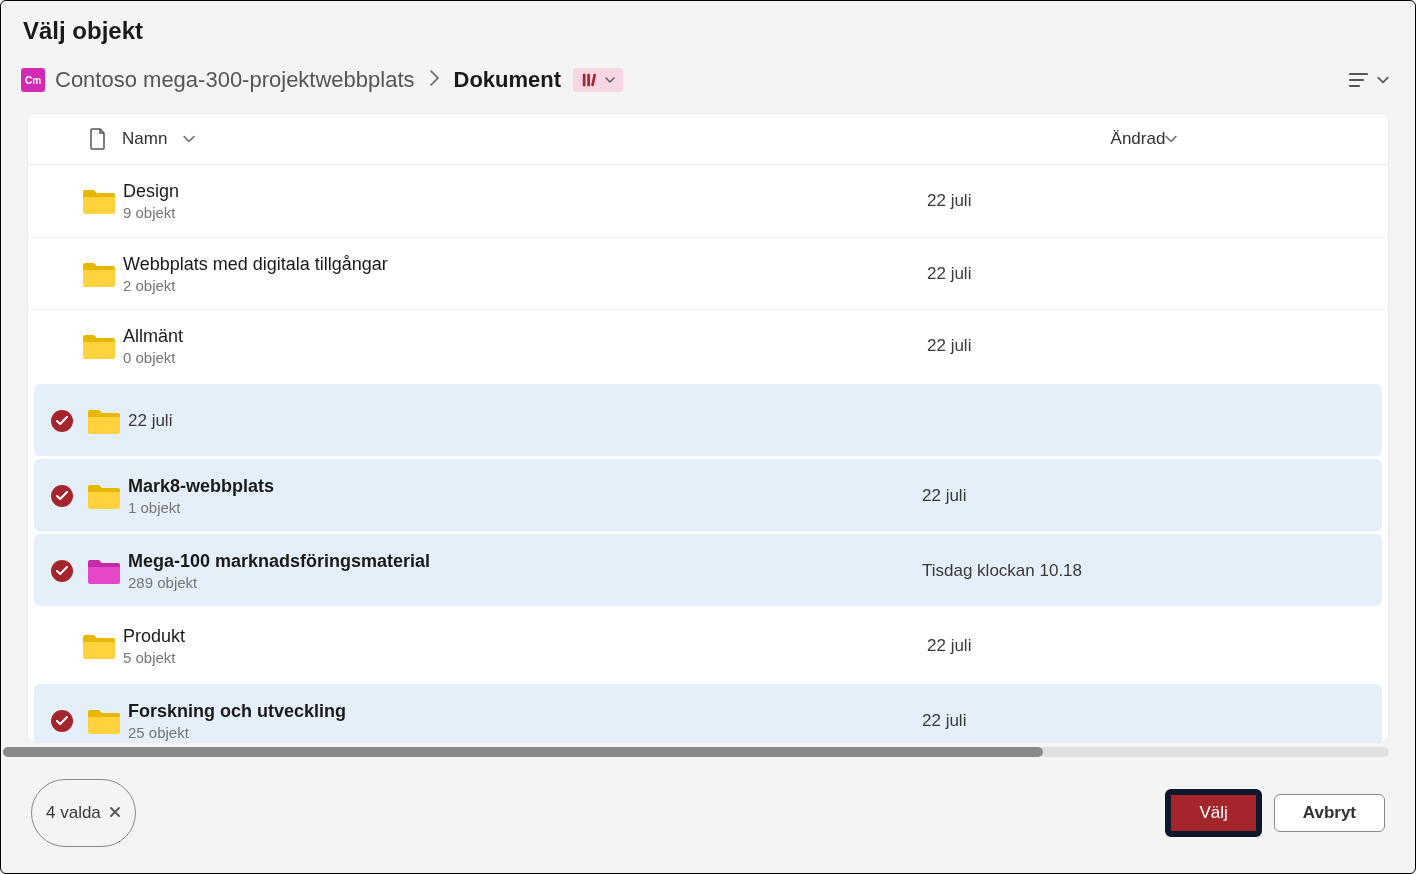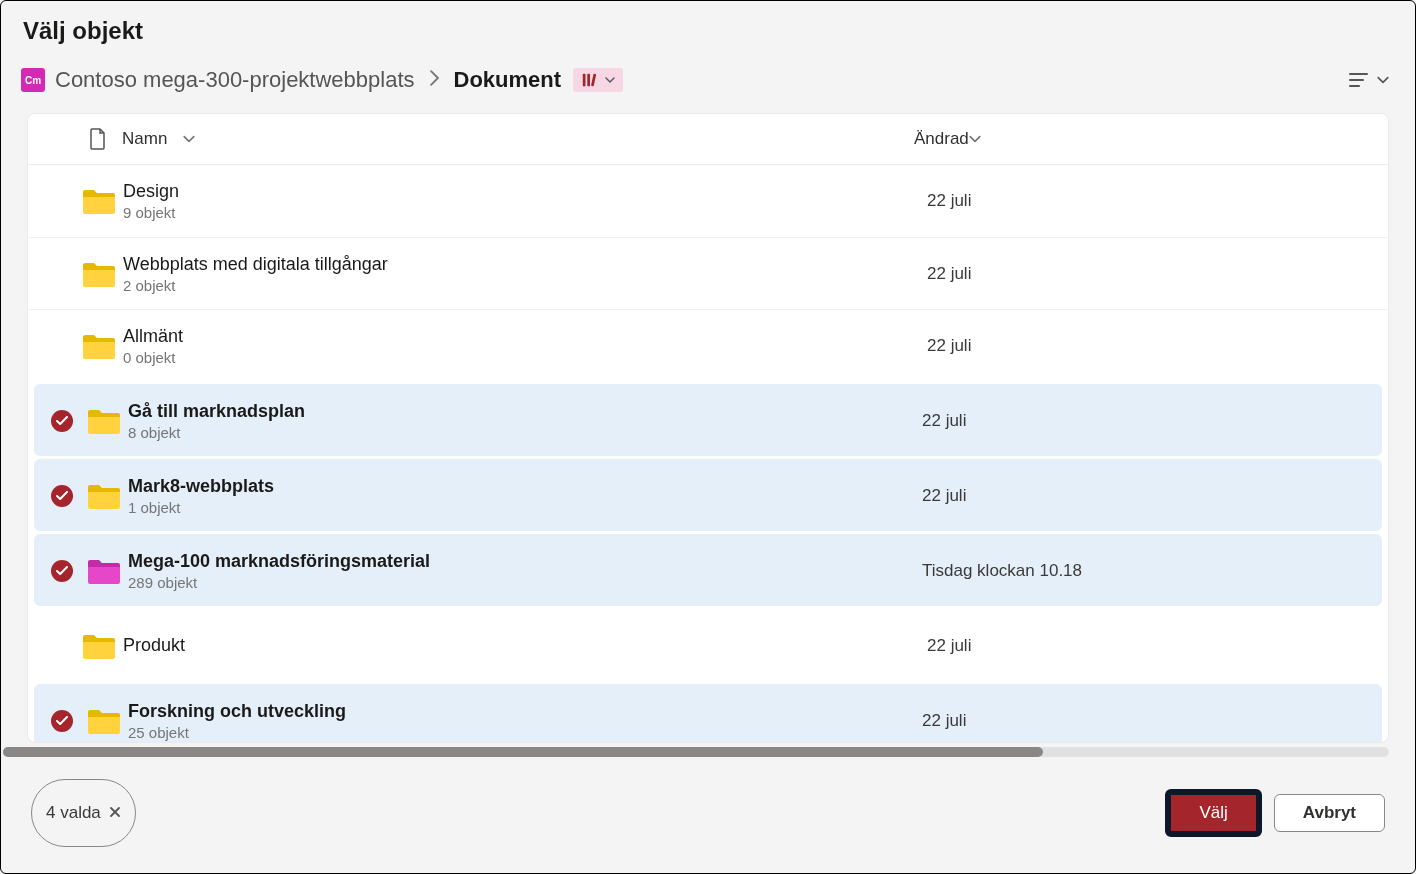--- a/index.html
+++ b/index.html
@@ -88,21 +88,21 @@
     color:#323130;
     border-bottom:1px solid #eaeaea;
     position:sticky; top:0; background:#fff; z-index:2;
   }
   .col-check { width:36px; }
   .col-icon { width:48px; display:flex; align-items:center; justify-content:center; }
   .hdr-icon { color:#555; }
   .col-name { flex:1 1 auto; display:flex; align-items:center; gap:16px; }
   .hdr-label { font-weight:400; }
   .hdr-chev { color:#777; }
-  .col-modified { width:460px; display:flex; align-items:center; gap:0; }
+  .col-modified { width:460px; display:flex; align-items:center; gap:0;justify-content:center; }
 
   .row {
     display:flex; align-items:center;
     padding: 10px 0 10px 10px;
     min-height:72px;
     border-top:1px solid #f0f0f0;
     margin: 0 1px;
   }
   .row:first-of-type { border-top:none; }
   .row.selected {
@@ -286,24 +286,20 @@
                 <path d="M1 5 L4.2 8 L11 1" stroke="#fff" stroke-width="2" fill="none" stroke-linecap="round" stroke-linejoin="round"></path>
               </svg>
             </div>
           </div>
           <div class="folder">
             <svg width="36" height="30" viewBox="0 0 36 30">
               <path d="M2 8 q0-2 2-2 h9 l3 3 h16 q2 0 2 2 v15 q0 2 -2 2 h-28 q-2 0 -2 -2 z" fill="#ffd23e"></path>
               <path d="M2 6 q0-2 2-2 h9 l3 3 h16 q2 0 2 2 v2 h-32 z" fill="#e6b800"></path>
             </svg>
           </div>
-          <div class="name-col">
-            <span class="name-main">Gå till marknadsplan</span>
-            <span class="name-sub">8 objekt</span>
-          </div>
           <div class="mod-col">22 juli</div>
         </div>
         <div class="row selected">
           <div class="check">
             <div class="check-circle">
               <svg width="12" height="10" viewBox="0 0 12 10">
                 <path d="M1 5 L4.2 8 L11 1" stroke="#fff" stroke-width="2" fill="none" stroke-linecap="round" stroke-linejoin="round"></path>
               </svg>
             </div>
           </div>
@@ -342,20 +338,21 @@
         <div class="row">
           <div class="check"></div>
           <div class="folder">
             <svg width="36" height="30" viewBox="0 0 36 30">
               <path d="M2 8 q0-2 2-2 h9 l3 3 h16 q2 0 2 2 v15 q0 2 -2 2 h-28 q-2 0 -2 -2 z" fill="#ffd23e"></path>
               <path d="M2 6 q0-2 2-2 h9 l3 3 h16 q2 0 2 2 v2 h-32 z" fill="#e6b800"></path>
             </svg>
           </div>
           <div class="name-col">
             <span class="name-main">Produkt</span>
+            <span class="name-sub">5 objekt</span>
           </div>
           <div class="mod-col">22 juli</div>
         </div>
         <div class="row selected">
           <div class="check">
             <div class="check-circle">
               <svg width="12" height="10" viewBox="0 0 12 10">
                 <path d="M1 5 L4.2 8 L11 1" stroke="#fff" stroke-width="2" fill="none" stroke-linecap="round" stroke-linejoin="round"></path>
               </svg>
             </div>

